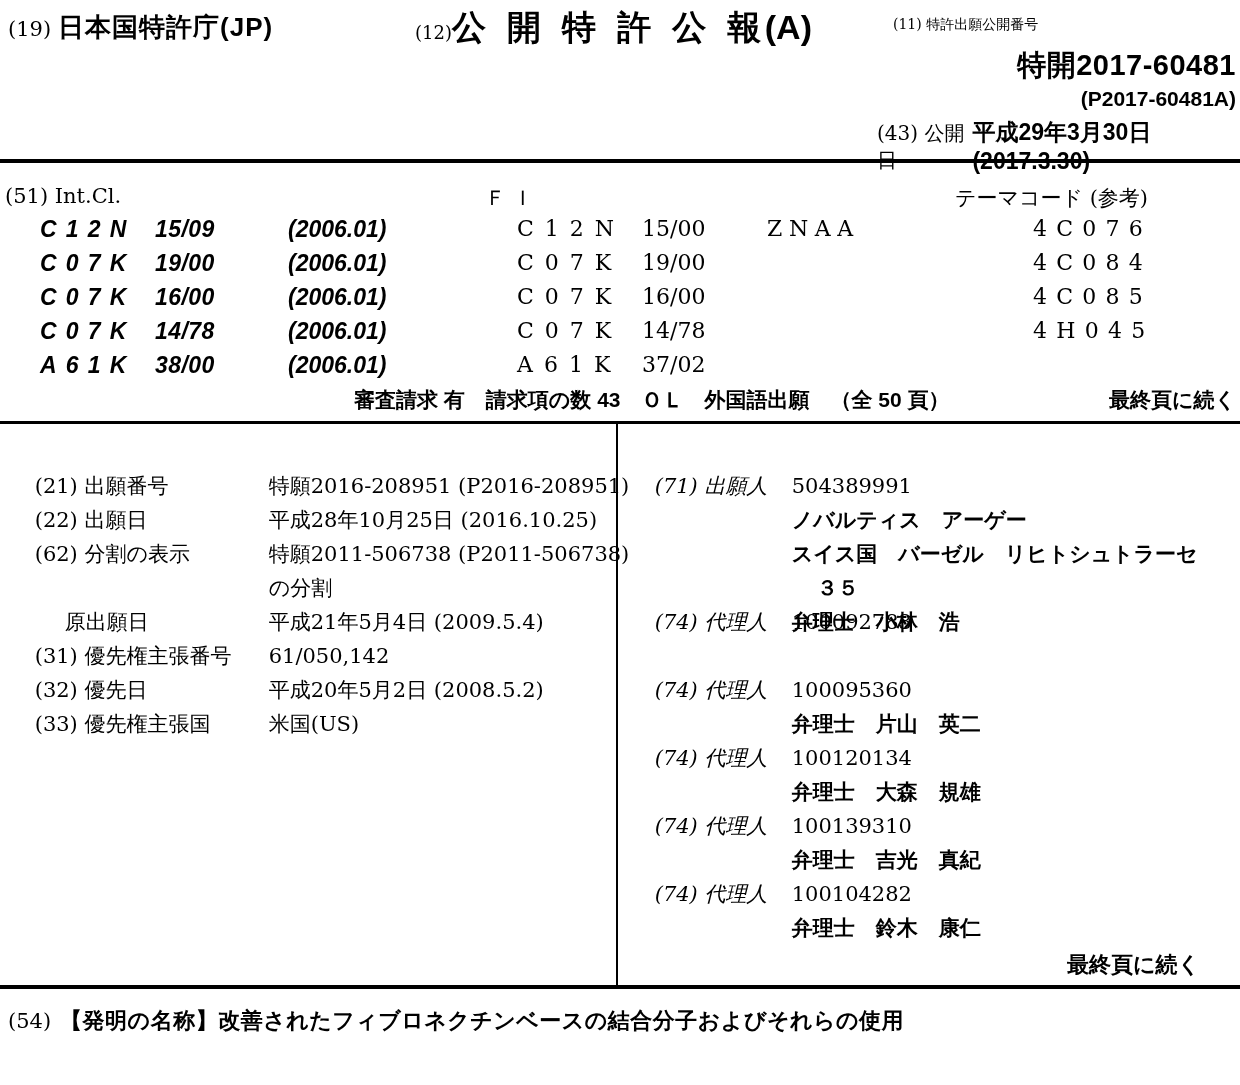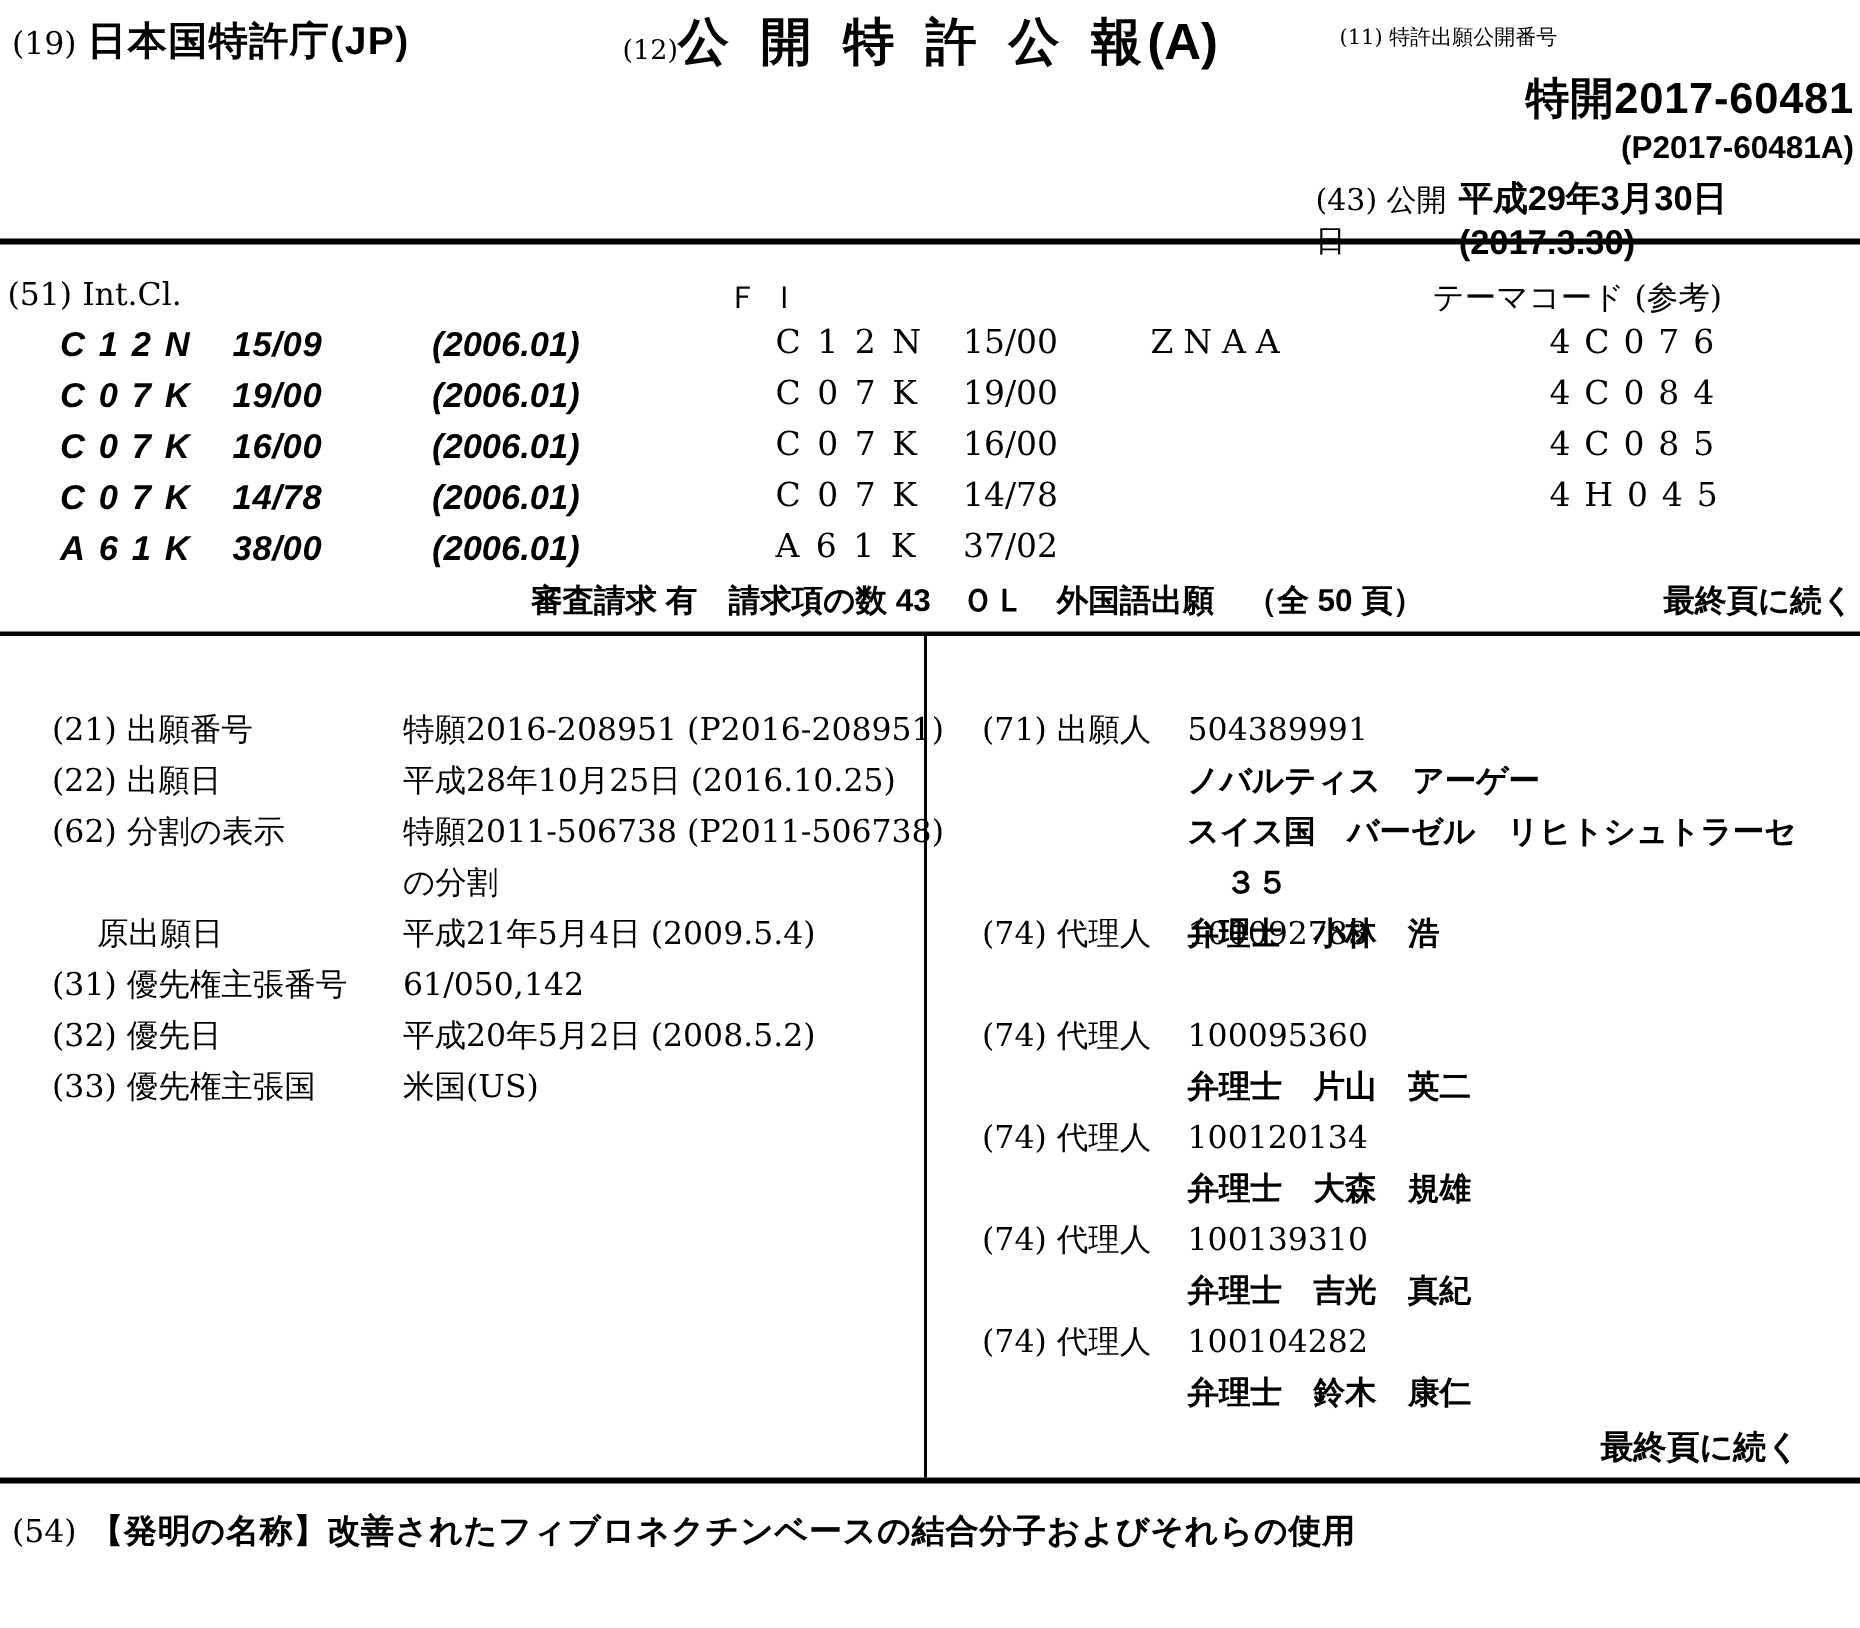--- a/index.html
+++ b/index.html
@@ -49,21 +49,21 @@
   .c6{left:767px;letter-spacing:0.30em;}
   .c7{left:993px;letter-spacing:0.42em;margin-left:40px;}
   .req-row{left:354px;right:4px;top:386px;display:flex;justify-content:space-between;align-items:baseline;font-size:21px;white-space:pre;}
 
   
   .brow{height:34px;font-size:21px;white-space:pre;}
   .brow .lbl{display:inline-block;vertical-align:baseline;}
   .lrow{left:8px;width:600px;}
   .lrow .lbl{width:234px;}
   .rrow{left:628px;width:606px;}
-  .rrow .lbl{width:137px;}
+  .rrow .lbl{width:137px;font-style:italic;}
   .lbl-ind{padding-left:30px;box-sizing:border-box;}
   .val-ind{padding-left:25px;}
   .gb{font-family:"Liberation Sans","DejaVu Sans",sans-serif;font-weight:bold;}
   .cont-note{right:40px;top:950px;font-size:22px;}
 
   
   .title-row{left:8px;top:1006px;gap:9px;}
   .title-row .lab{font-size:21px;}
   .title-row .ttl{font-size:22px;letter-spacing:0.5px;}
 </style>

